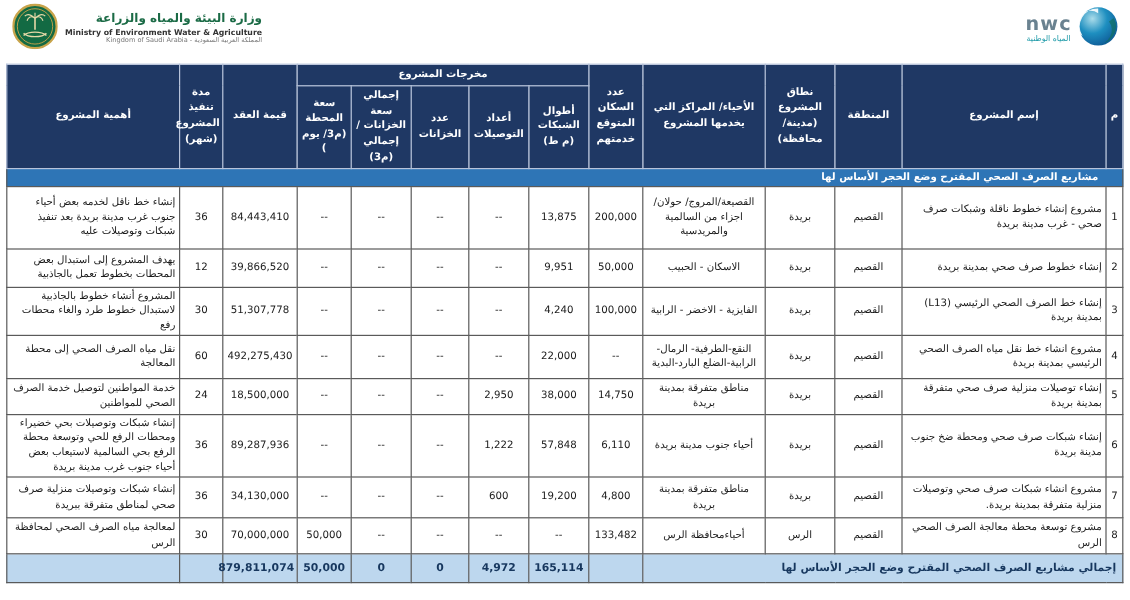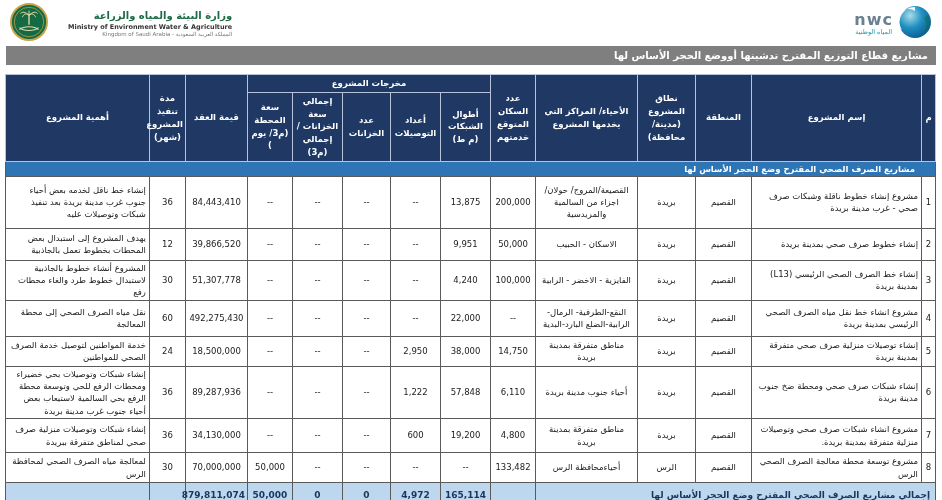--- a/index.html
+++ b/index.html
@@ -3,21 +3,21 @@
 <meta charset="utf-8">
 <style>
   html,body{margin:0;padding:0;background:#ffffff;font-family:"DejaVu Sans",sans-serif;}
   .page{width:942px;height:500px;box-sizing:border-box;padding:4px 6px;overflow:hidden;background:#fff;}
   
   .top-header{display:flex;justify-content:space-between;align-items:center;height:40px;padding:0 4px;}
   .nwc-logo{display:flex;align-items:center;gap:5px;}
   .nwc-text{display:flex;flex-direction:column;align-items:center;line-height:1;}
   .nwc-word{font-size:16px;font-weight:bold;color:#6a8290;letter-spacing:1px;}
   .nwc-sub{font-size:6.5px;color:#1d9aa8;margin-top:1px;}
-  .ministry{display:flex;align-items:center;gap:20px;}
+  .ministry{display:flex;align-items:center;gap:6px;}
   .ministry-text{display:flex;flex-direction:column;align-items:flex-start;line-height:1.25;text-align:right;}
   .ministry-ar{font-size:10px;font-weight:bold;color:#1b6b46;}
   .ministry-en{font-size:6.5px;color:#333;font-weight:bold;direction:ltr;}
   .ministry-kv{font-size:5.5px;color:#777;direction:ltr;}
   
   .title-bar{background:#7f7f7f;color:#ffffff;font-size:10px;font-weight:bold;
     padding:4px 8px 4px 4px;margin-top:2px;text-align:right;}
   
   table{width:930px;border-collapse:collapse;direction:rtl;margin-top:9px;table-layout:fixed;}
   th,td{border:1px solid #5a5a5a;box-sizing:border-box;}
@@ -79,21 +79,20 @@
           <circle cx="20" cy="20" r="19" fill="#136a43" stroke="#c8a44b" stroke-width="2"></circle>
           <circle cx="20" cy="20" r="15.5" fill="none" stroke="#c8a44b" stroke-width="0.8"></circle>
           <path d="M20 12 L20 23" stroke="#e7d9a8" stroke-width="1.4" fill="none"></path>
           <path d="M20 13 C16 9 13 9 11 11 M20 13 C24 9 27 9 29 11 M20 13 C17 10 14 12 13 15 M20 13 C23 10 26 12 27 15 M20 13 L20 8" stroke="#e7d9a8" stroke-width="1" fill="none"></path>
           <path d="M10 28 C14 24 26 24 30 28 M10 26 C14 30 26 30 30 26" stroke="#e7d9a8" stroke-width="1.2" fill="none"></path>
         </svg>
       </span>
     </div>
   </div>
 
-  <div class="title-bar">مشاريع قطاع التوزيع المقترح تدشينها أووضع الحجر الأساس لها</div>
 
   <table>
     <colgroup>
       <col style="width:14px">
         <col style="width:170px">
         <col style="width:56px">
         <col style="width:58px">
       <col style="width:102px">
         <col style="width:45px">
         <col style="width:50px">

